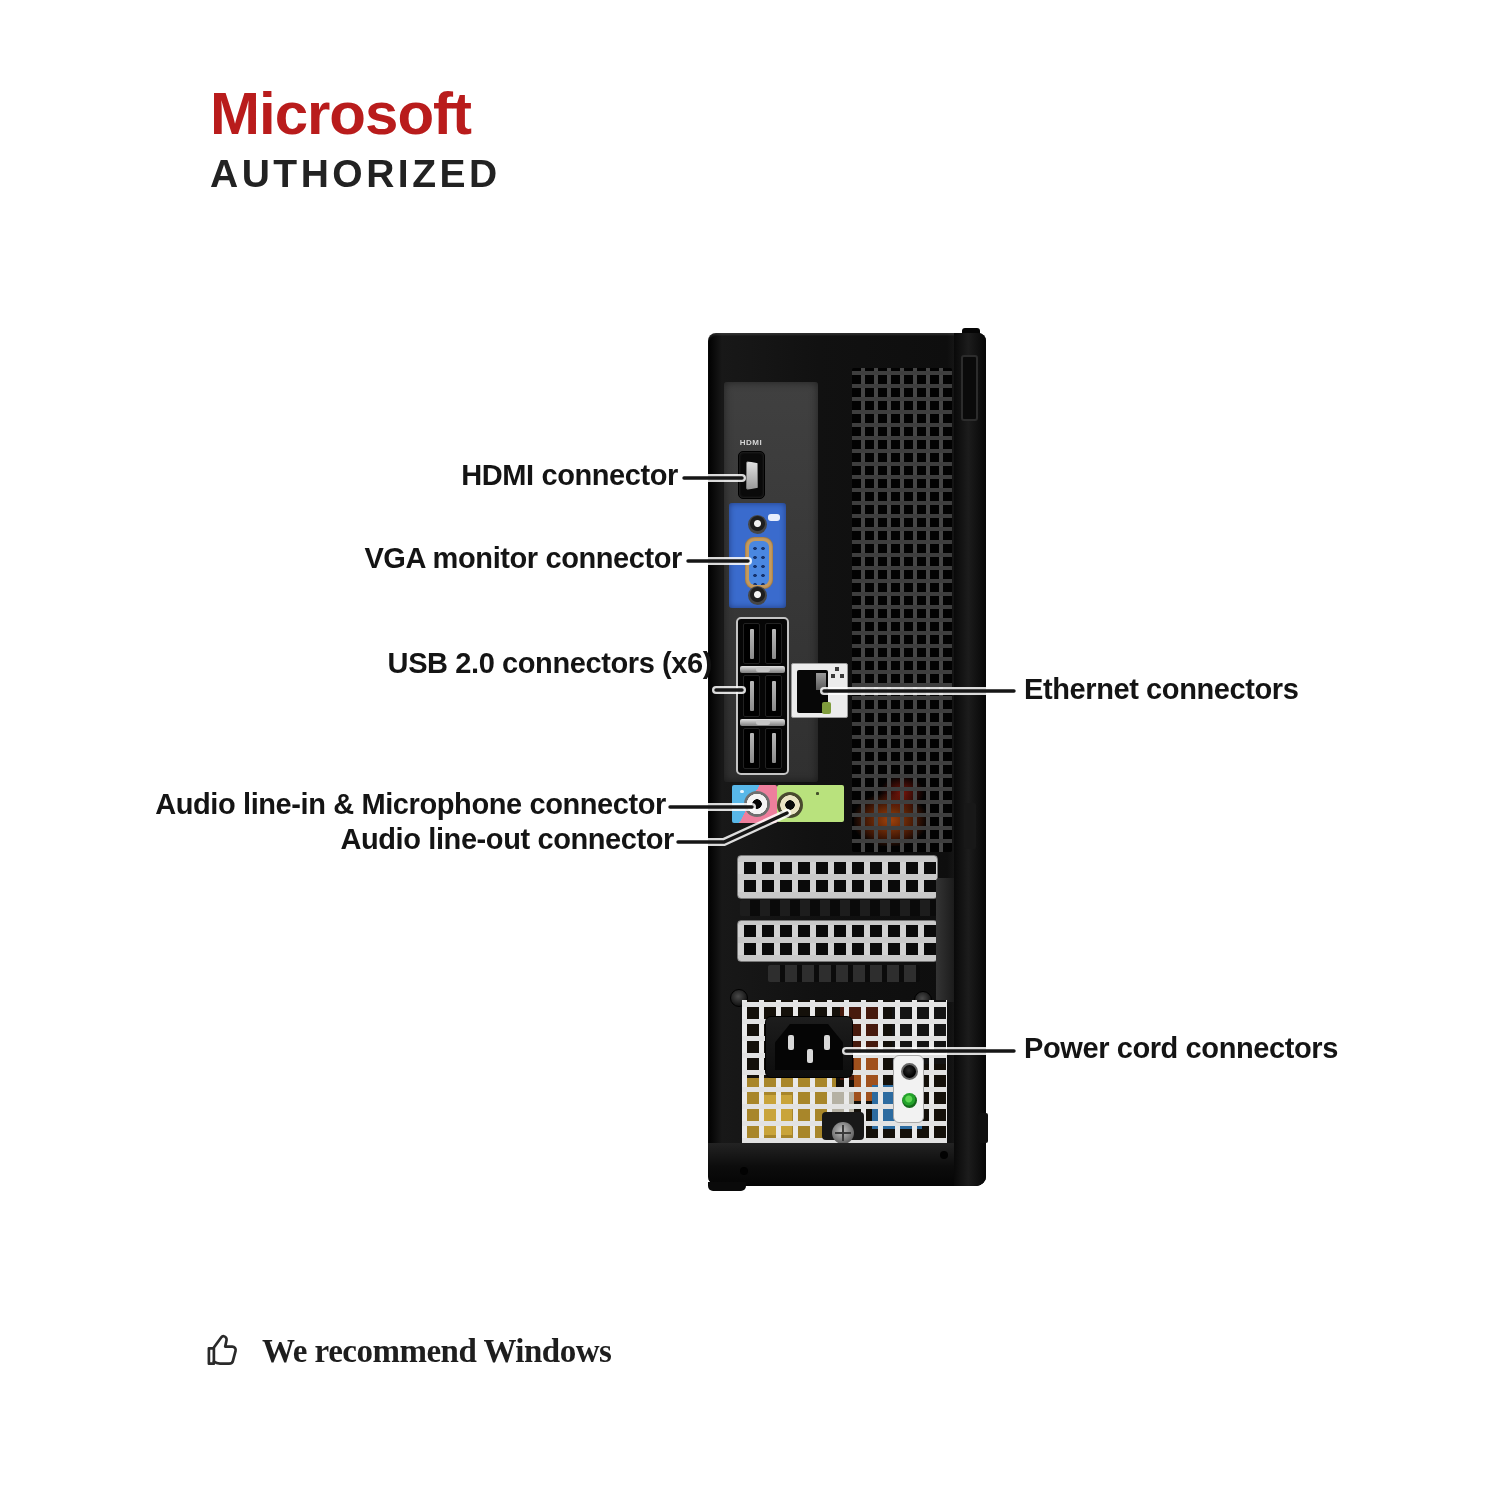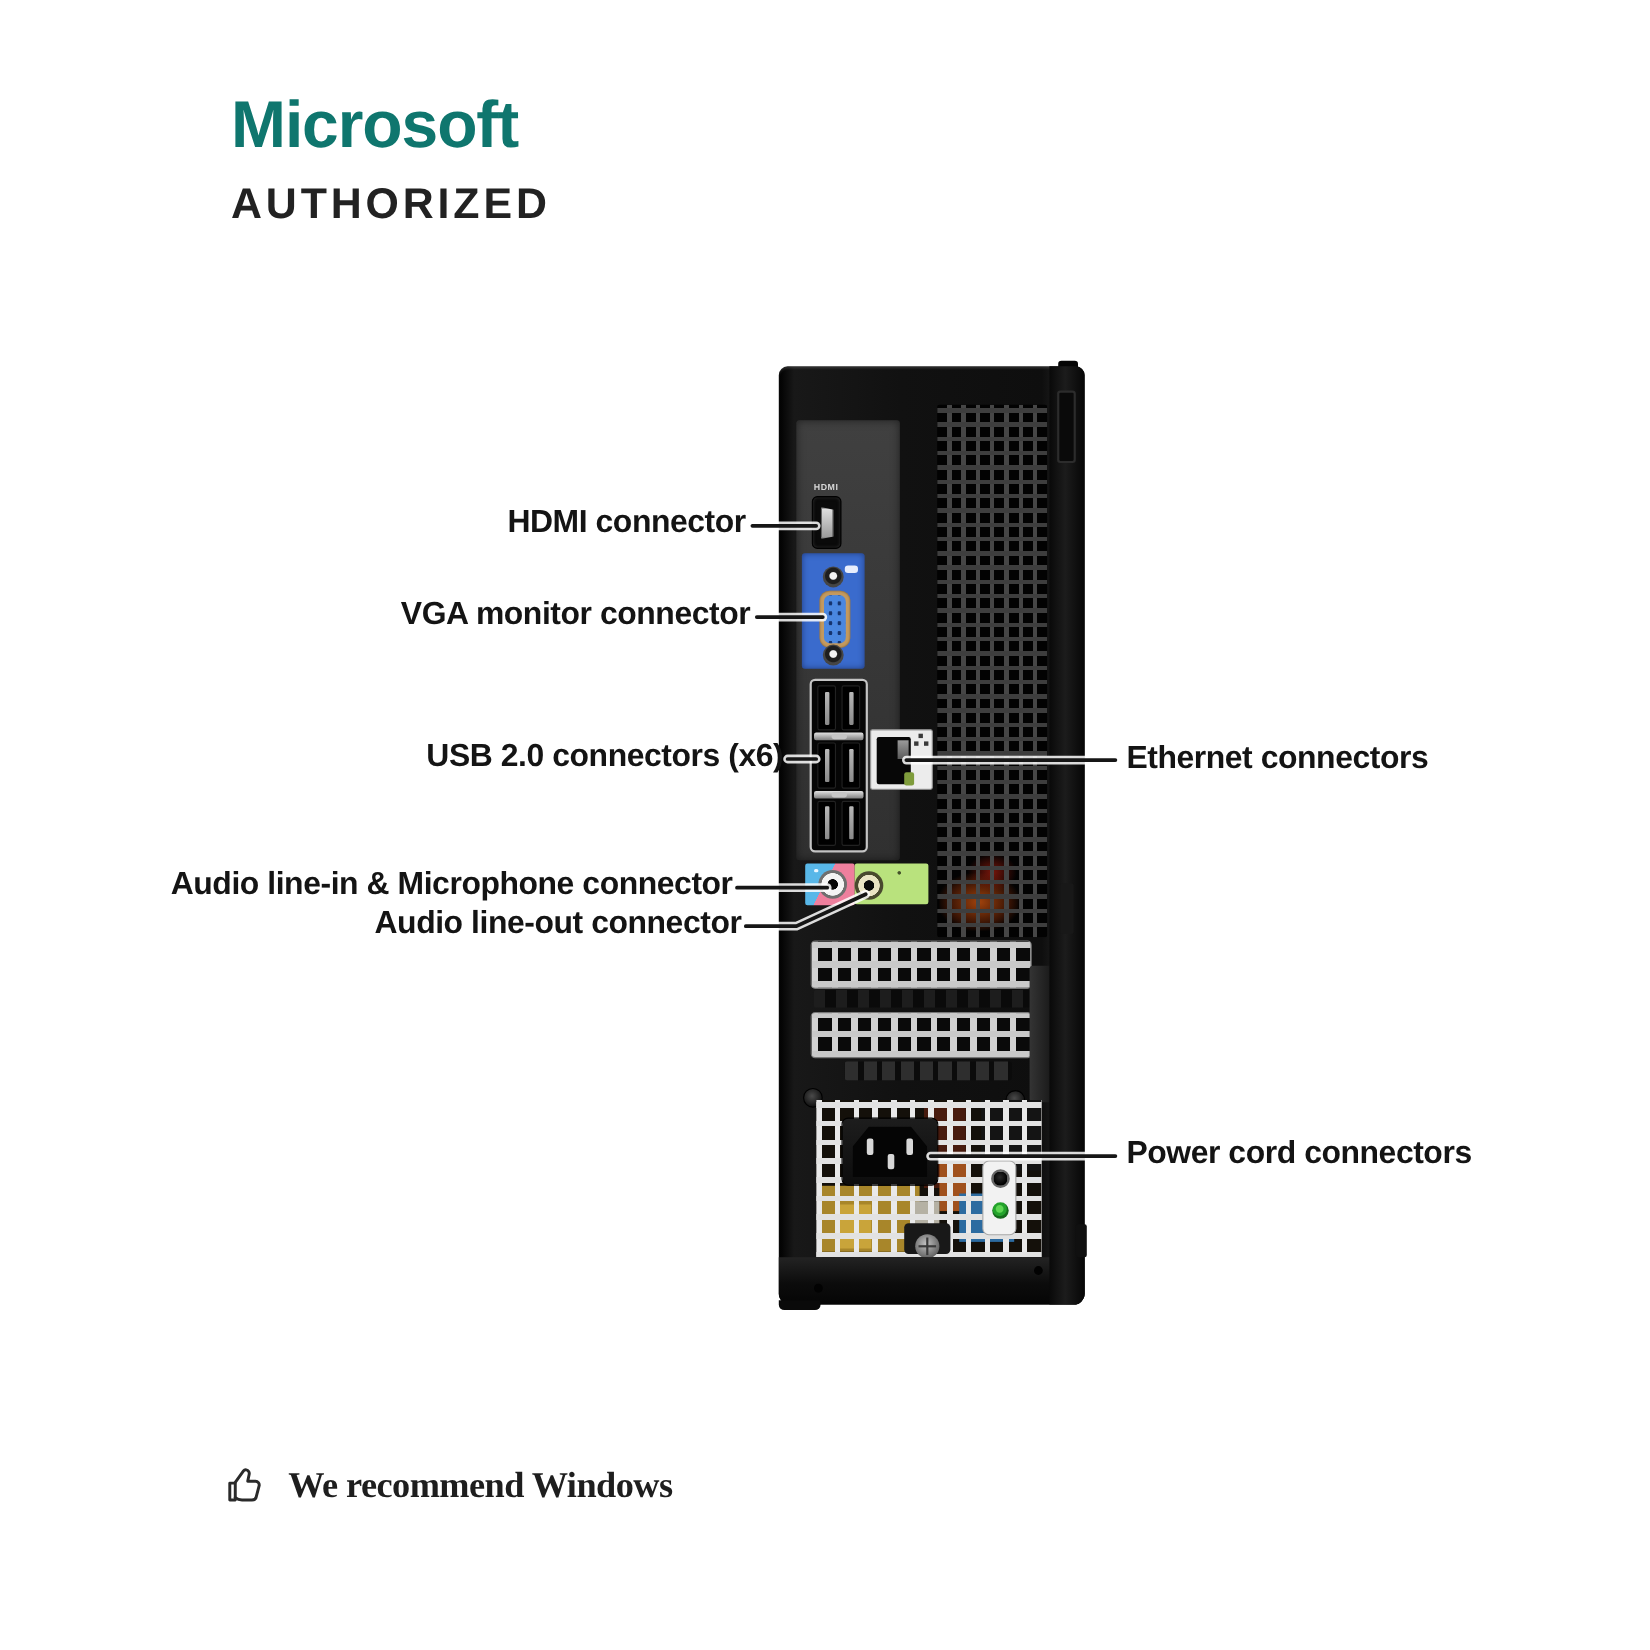--- a/index.html
+++ b/index.html
@@ -5,22 +5,22 @@
   * { margin:0; padding:0; box-sizing:border-box; }
   html,body { background:#fff; }
   body {
     width:1500px; height:1500px; position:relative; overflow:hidden;
     font-family:"Liberation Sans", sans-serif; color:#161616;
   }
   .abs { position:absolute; }
 
   
   .badge { left:210px; top:82px; }
-  .badge-title { font-size:60px; font-weight:800; letter-spacing:-1px; color:#0f766e; line-height:1.05; }
-  .badge-subtitle { font-size:39px; font-weight:700; letter-spacing:3.5px; color:#222; line-height:1.0; margin-top:21px; }
+  .badge-title { font-size:60px; font-weight:800; letter-spacing:-1px; color:#b91c1c; line-height:1.05; }
+  .badge-subtitle { font-size:39px; font-weight:700; letter-spacing:3.5px; color:#222; line-height:1.0; margin-top:9px; }
   .badge-tagline { font-size:31px; font-weight:400; color:#2a2a2a; line-height:1.0; margin-top:21px; }
 
   
   .callout { position:absolute; font-size:29px; font-weight:700; letter-spacing:-0.4px;
              white-space:nowrap; color:#141414; line-height:1.1; }
   .callout.right-align { text-align:center; }
 
   
   .tower { left:708px; top:333px; width:278px; height:853px;
     background:linear-gradient(90deg,#000 0,#181818 5%,#111 40%,#0e0e0e 86%,#1f1f1f 92%,#000 100%);
@@ -344,21 +344,21 @@
     <path d="M716 690 H742"></path>
     <path d="M670 807 H752"></path>
     <path d="M678 842 H724 L787 813"></path>
     <path d="M824 691 H1014"></path>
     <path d="M846 1051 H1014"></path>
   </g>
 </svg>
 
 <div class="callout right-align" style="right:822px; top:460px;">HDMI connector</div>
 <div class="callout right-align" style="right:818px; top:543px;">VGA monitor connector</div>
-<div class="callout right-align" style="right:788px; top:672px;">USB 2.0 connectors (x6)</div>
+<div class="callout right-align" style="right:788px; top:648px;">USB 2.0 connectors (x6)</div>
 <div class="callout right-align" style="right:834px; top:789px;">Audio line-in &amp; Microphone connector</div>
 <div class="callout right-align" style="right:826px; top:824px;">Audio line-out connector</div>
 <div class="callout" style="left:1024px; top:674px;">Ethernet connectors</div>
 <div class="callout" style="left:1024px; top:1033px;">Power cord connectors</div>
 
 <div class="abs footer">
   <svg width="46" height="46" viewBox="0 0 24 24" fill="none" stroke="#2a2a2a" stroke-width="1.4" stroke-linejoin="round" stroke-linecap="round">
     <path d="M3.6 10.6h2.6v8h-2.6z"></path>
     <path d="M6.2 17.5c.9.7 1.9 1.1 3.2 1.1h4.7c1 0 1.9-.7 2.1-1.7l1.3-5c.3-1.1-.6-2.2-1.7-2.2h-3.7l.7-3.3c.2-1-.4-1.9-1.4-2.1-.5-.1-1 .1-1.3.5l-3.9 5.4"></path>
   </svg>

